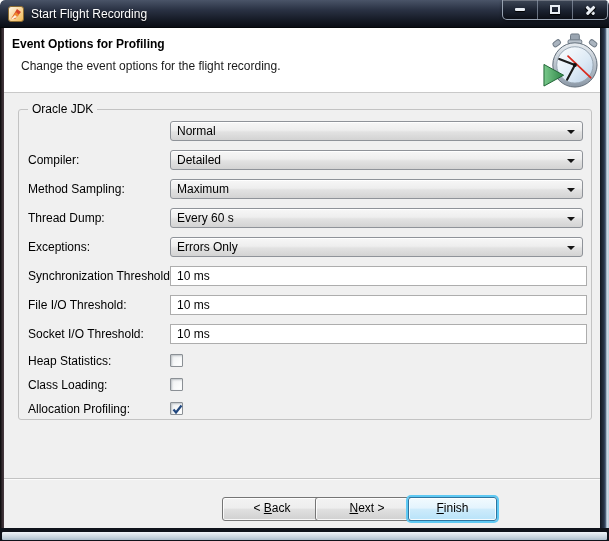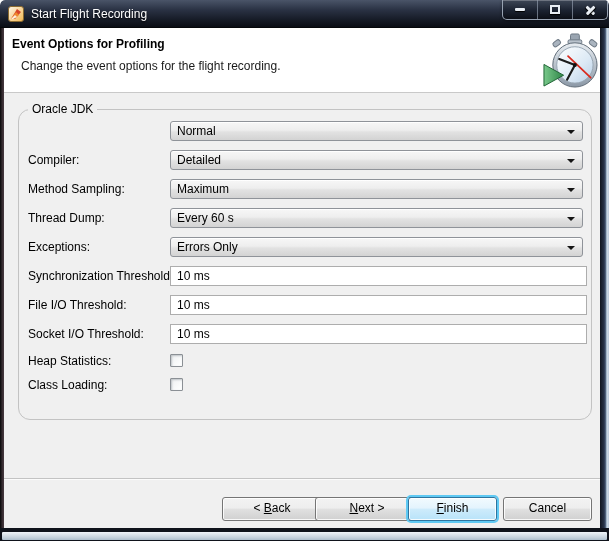--- a/index.html
+++ b/index.html
@@ -39,21 +39,21 @@
 
   
   .header { position:absolute; left:4px; top:28px; width:596px; height:64px; background:#ffffff; }
   .header-sep { position:absolute; left:4px; top:92px; width:596px; height:1px; background:#c9c9c9; }
   .hdr-title { position:absolute; left:8px; top:9px; font-size:12px; font-weight:bold; color:#000; }
   .hdr-desc  { position:absolute; left:17px; top:31px; font-size:12px; color:#1a1a1a; }
   .hdr-icon  { position:absolute; right:1px; top:4px; width:57px; height:57px; }
 
   
   .groupbox { position:absolute; left:18px; top:109px; width:574px; height:311px;
-    border:1px solid #c3c3c3; border-radius:12px; }
+    border:1px solid #c3c3c3; border-radius:3px; }
   .legend { position:absolute; left:9px; top:-8px; padding:0 4px; background:#f0f0f0;
     font-size:12px; color:#000; }
 
   
   .row { position:absolute; left:0; width:609px; height:20px; }
   .field-label { position:absolute; left:28px; top:0; height:20px; line-height:20px;
     font-size:12px; color:#000; white-space:nowrap; }
   .combo { position:absolute; left:170px; top:0; width:413px; height:20px;
     border:1px solid #8f9399; border-radius:3px; cursor:default;
     background:linear-gradient(180deg,#f7f7f7 0%,#eeeeee 45%,#e2e2e2 55%,#d3d3d3 100%);
@@ -219,20 +219,27 @@
     <div class="cb">
       
     </div>
   </div>
   <div class="row cbrow" style="top:377px">
     <span class="field-label">Class Loading:</span>
     <div class="cb">
       
     </div>
   </div>
+  <div class="row cbrow" style="top:401px">
+    <span class="field-label">Allocation Profiling:</span>
+    <div class="cb checked">
+      <svg width="13" height="13" viewBox="0 0 13 13">
+        <path d="M2.5 6.5 L5 9.5 L10.5 2.5" fill="none" stroke="#21477e" stroke-width="2.2"></path>
+        </svg>
+    </div>
+  </div>
 
   <div class="footer-sep"></div>
   <div class="btn btn-back"><span>&lt; </span><span class="u">B</span><span>ack</span></div>
   <div class="btn btn-next"><span></span><span class="u">N</span><span>ext &gt;</span></div>
   <div class="btn btn-finish"><span></span><span class="u">F</span><span>inish</span></div>
-  <div class="btn btn-cancel"><span></span><span class="u"></span><span>Cancel</span></div>
 
 </div>
 
 </body></html>

